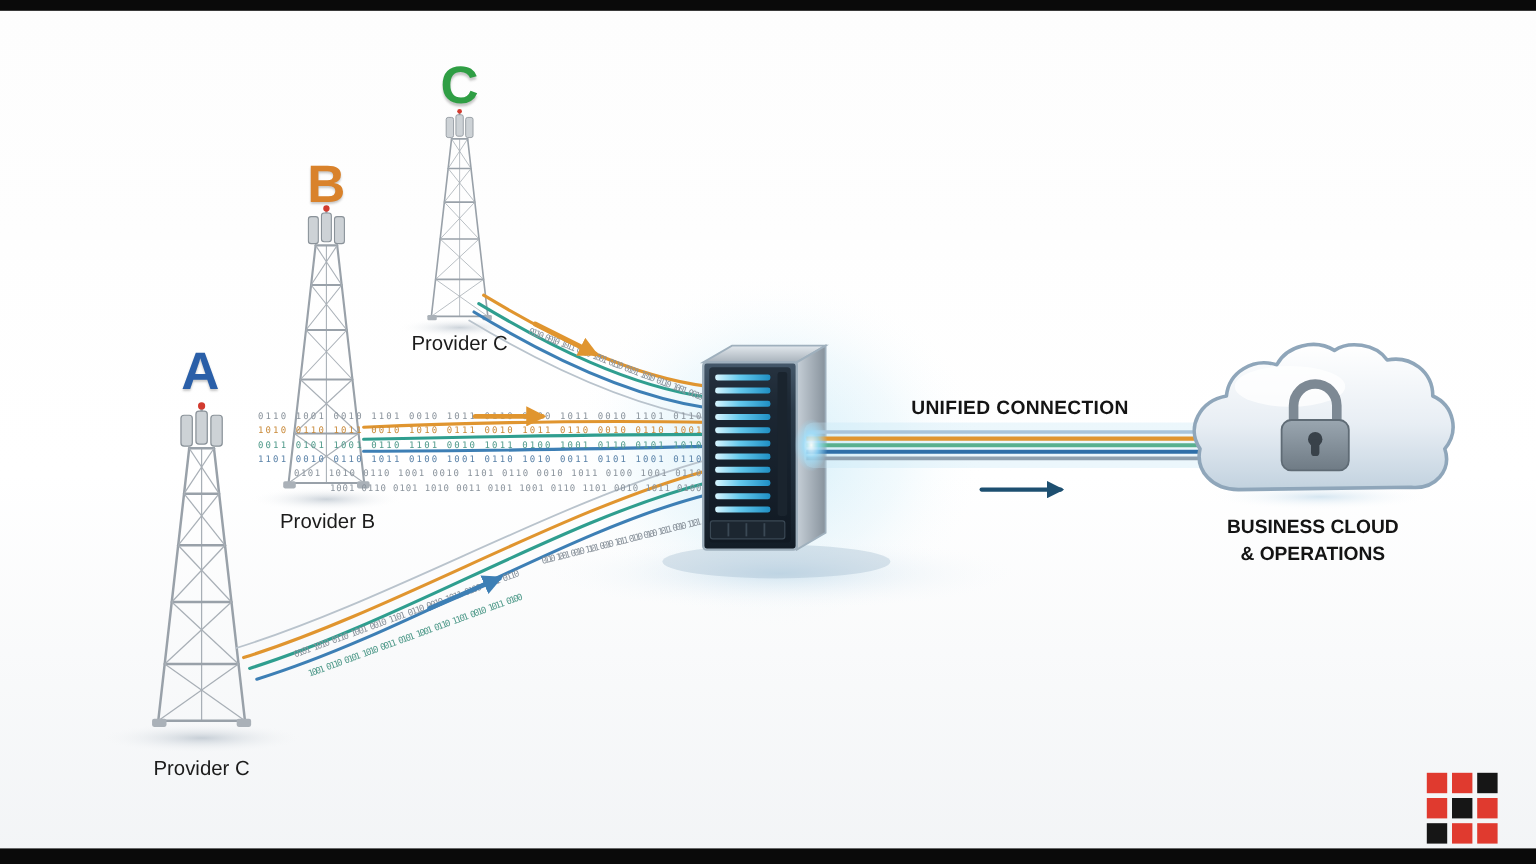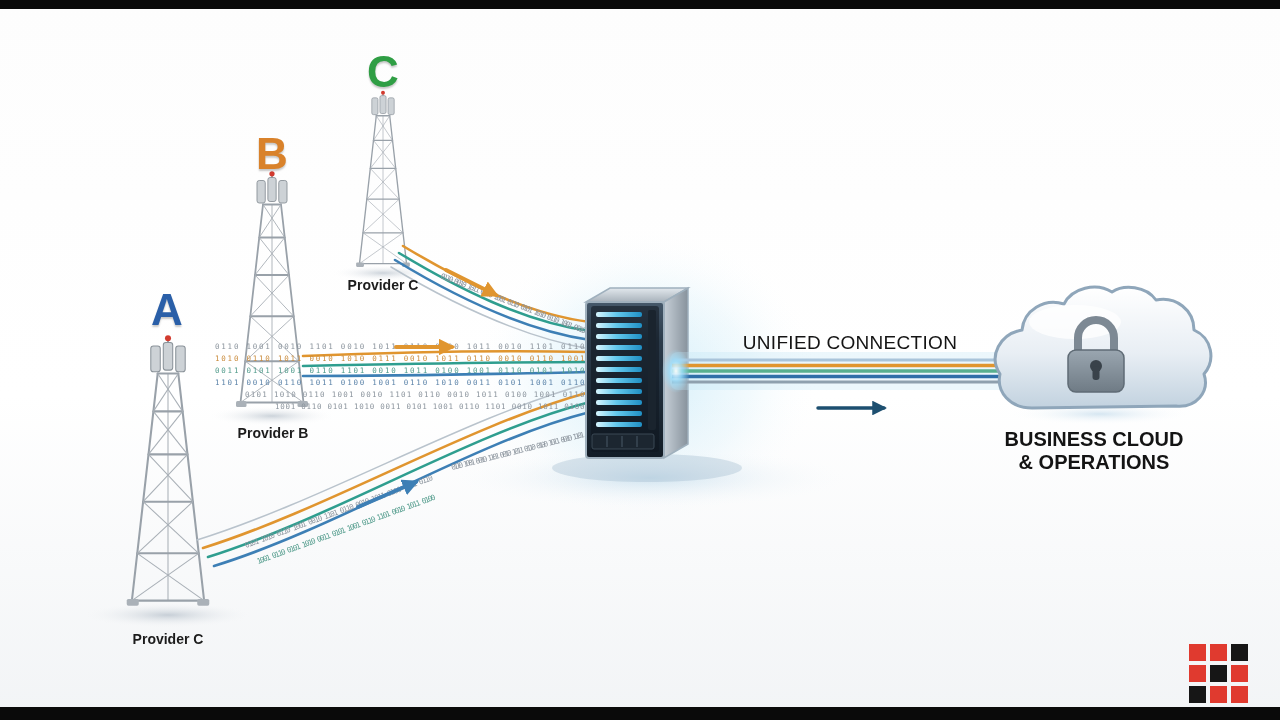--- a/index.html
+++ b/index.html
@@ -14,29 +14,29 @@
   .letter{
     position:absolute;transform:translate(-50%,-50%);
     font-weight:800;font-size:44px;line-height:1;
     text-shadow:0 2px 2px rgba(0,0,0,.22);
   }
   .letter-c{color:#2f9e44;}
   .letter-b{color:#d9822b;}
   .letter-a{color:#2a5fa8;}
   .caption{
     position:absolute;transform:translateX(-50%);
-    font-size:14px;color:#1c1c1c;white-space:nowrap;font-weight:bold;
+    font-size:17px;color:#1c1c1c;white-space:nowrap;
   }
   .unified-label{
     position:absolute;transform:translateX(-50%);
-    font-size:19px;font-weight:400;color:#141414;letter-spacing:.3px;white-space:nowrap;
+    font-size:16px;font-weight:700;color:#141414;letter-spacing:.3px;white-space:nowrap;
   }
   .cloud-caption{
     position:absolute;transform:translateX(-50%);
-    font-size:20px;font-weight:700;color:#141414;text-align:center;line-height:23px;white-space:nowrap;
+    font-size:16px;font-weight:700;color:#141414;text-align:center;line-height:23px;white-space:nowrap;
   }
   svg{position:absolute;left:0;top:0;}
   .t-line{stroke:#99a1a9;stroke-width:2.4;fill:none;stroke-linecap:round;}
   .t-thin{stroke:#a8afb6;stroke-width:1.2;fill:none;}
   .t-panel{fill:#cdd2d6;stroke:#8a9299;stroke-width:1.2;}
   .t-beacon{fill:#d23b2f;}
   .t-foot{fill:#aab1b8;}
   .strand{fill:none;stroke-linecap:round;}
   .bin{font-family:"DejaVu Sans Mono",monospace;font-size:7.5px;fill:#8a939c;letter-spacing:.5px;}
   .bin-orange{fill:#c98a3a;}

